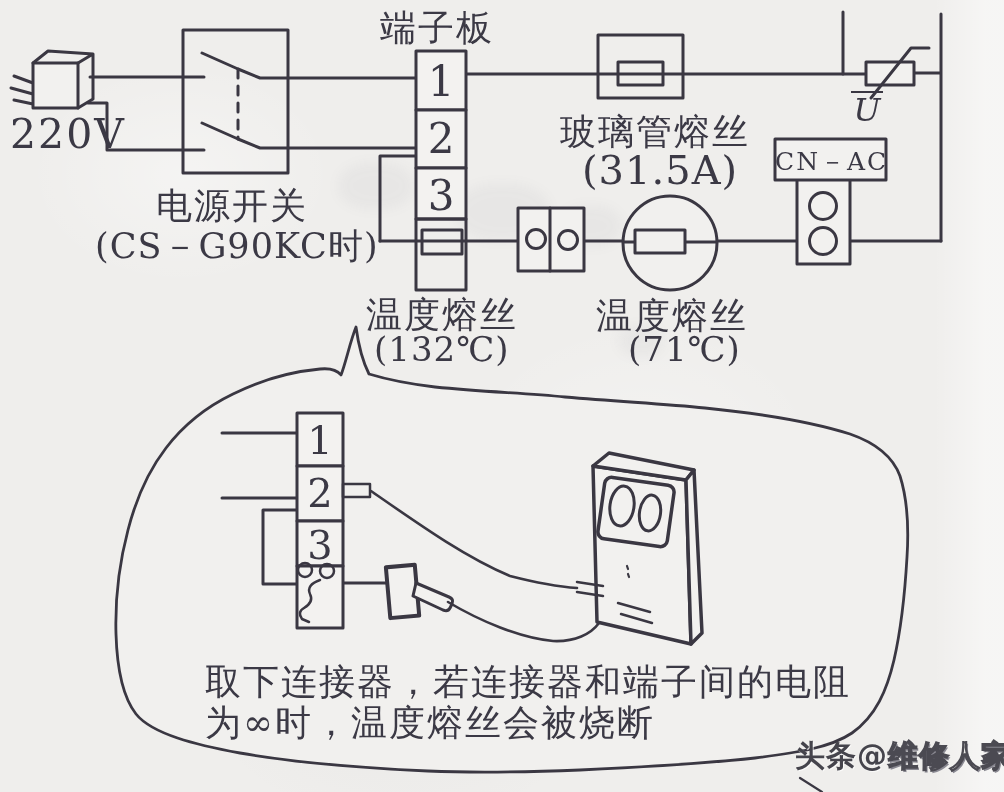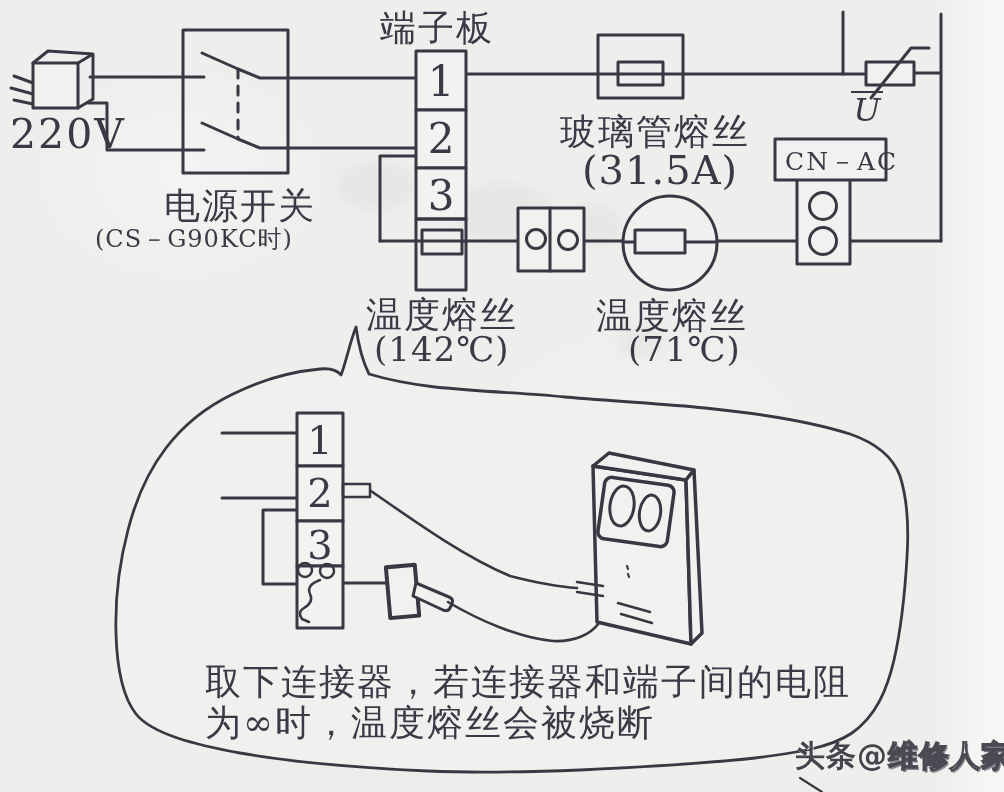--- a/index.html
+++ b/index.html
@@ -169,39 +169,39 @@
       </g>
 
       <path d="M800,778 L822,792" stroke-width="2.2"></path>
     </g>
   </svg>
 
   <div class="lbl" style="left:10px;top:110px;font-size:41px;letter-spacing:2px;">220V</div>
 
   <div class="lbl cjk" style="left:380px;top:4px;">端子板</div>
 
-  <div class="lbl cjk" style="left:164px;top:182px;">电源开关</div>
-  <div class="lbl paren" style="left:95px;top:223px;font-size:24px;">(CS－G90KC时)</div>
+  <div class="lbl cjk" style="left:156px;top:182px;">电源开关</div>
+  <div class="lbl paren" style="left:95px;top:223px;font-size:35px;">(CS－G90KC时)</div>
 
   <div class="lbl digit" style="left:416px;top:57px;width:50px;">1</div>
   <div class="lbl digit" style="left:416px;top:114px;width:50px;">2</div>
   <div class="lbl digit" style="left:416px;top:171px;width:50px;">3</div>
 
   <div class="lbl cjk" style="left:560px;top:108px;">玻璃管熔丝</div>
   <div class="lbl paren" style="left:582px;top:147px;font-size:40px;">(31.5A)</div>
 
   <div class="lbl cjk" style="left:366px;top:291px;">温度熔丝</div>
-  <div class="lbl paren" style="left:374px;top:329px;">(142℃)</div>
+  <div class="lbl paren" style="left:374px;top:329px;">(132℃)</div>
 
   <div class="lbl cjk" style="left:596px;top:292px;">温度熔丝</div>
   <div class="lbl paren" style="left:628px;top:329px;">(71℃)</div>
 
   <div class="lbl u-label" style="left:851px;top:91px;width:32px;">U</div>
 
-  <div class="lbl cnac" style="left:775px;top:145px;width:100px;margin-left:10px;">CN－AC</div>
+  <div class="lbl cnac" style="left:775px;top:145px;width:100px;">CN－AC</div>
 
   <div class="lbl digit" style="left:297px;top:417px;width:46px;font-size:40px;">1</div>
   <div class="lbl digit" style="left:297px;top:470px;width:46px;font-size:40px;">2</div>
   <div class="lbl digit" style="left:297px;top:522px;width:46px;font-size:40px;">3</div>
 
   <div class="lbl note" style="left:205px;top:658px;">取下连接器，若连接器和端子间的电阻</div>
   <div class="lbl note" style="left:205px;top:699px;">为∞时，温度熔丝会被烧断</div>
 
   <div class="wm" style="left:795px;top:736px;">
     <span class="solid">头条@</span><span class="emboss">维修人家</span>

